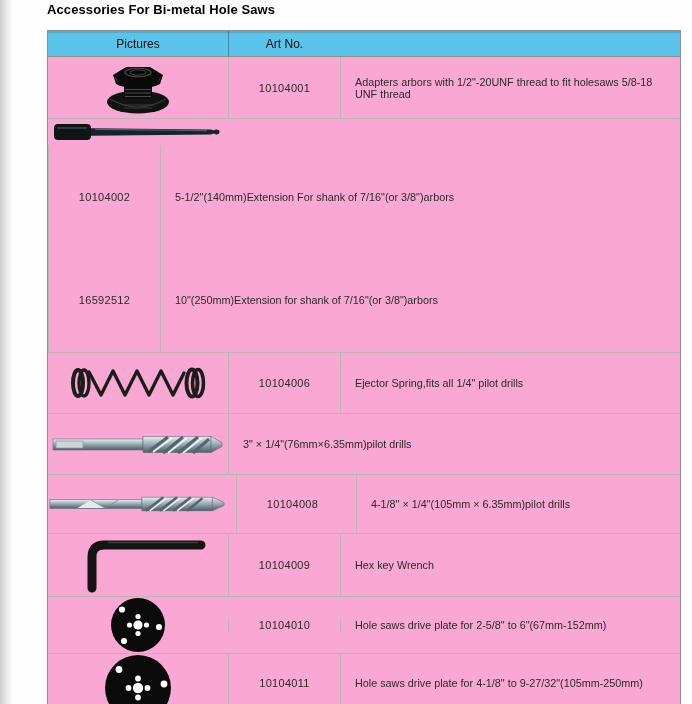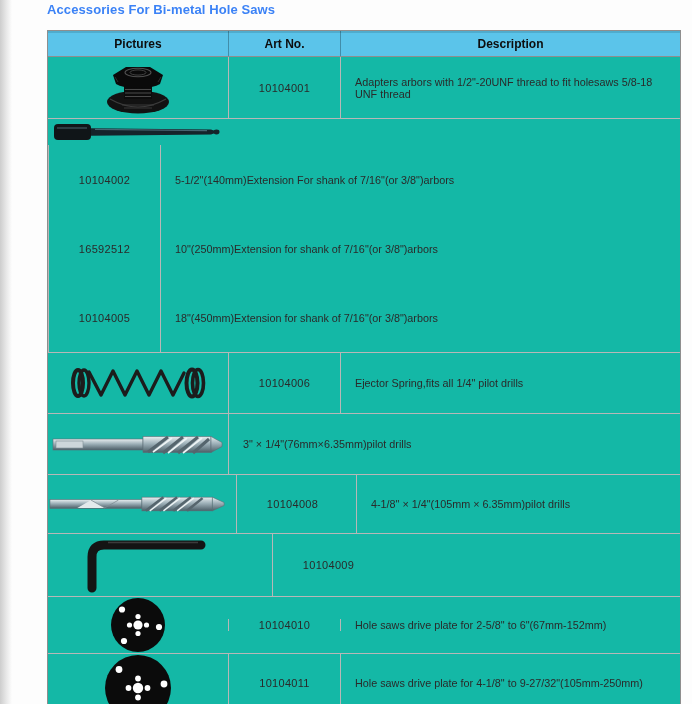--- a/index.html
+++ b/index.html
@@ -1,55 +1,54 @@
 <!DOCTYPE html>
 <html><head>
 <meta charset="utf-8">
 <style>
   html,body{margin:0;padding:0;background:#fff;}
   .page{position:relative;width:692px;height:704px;overflow:hidden;background:#fdfdfd;
         font-family:"Liberation Sans", sans-serif;color:#1c1c1c;}
   .scan-edge{position:absolute;left:0;top:0;bottom:0;width:12px;
              background:linear-gradient(90deg,#cdcdcd 0%,#e9e9e9 55%,#fdfdfd 100%);}
-  .title{position:absolute;left:47px;top:2px;font-size:13px;font-weight:bold;color:#3b82f6;
+  .title{position:absolute;left:47px;top:2px;font-size:13px;font-weight:bold;color:#000000;
          letter-spacing:.1px;}
   .catalog{position:absolute;left:47px;top:30px;width:634px;border:1px solid #8e8e8e;border-bottom:none;
            background:#fff;box-sizing:border-box;}
   .hrow{display:flex;height:25px;background:#5bc4ea;border-bottom:1px solid #8e8e8e;
         box-shadow:inset 0 2px 0 rgba(0,0,0,.12);}
-  .hcell{display:flex;align-items:center;justify-content:center;font-size:12px;font-weight:bold;color:#0d0d0d;}
+  .hcell{display:flex;align-items:center;justify-content:center;font-size:12px;font-weight:normal;color:#0d0d0d;}
   .col-pic{width:180px;box-sizing:border-box;}
   .col-art{width:112px;box-sizing:border-box;}
   .col-desc{flex:1;box-sizing:border-box;}
   .hcell.col-art,.hcell.col-desc{border-left:1px solid rgba(0,0,0,.28);}
-  .row{display:flex;border-bottom:1px solid #b7b7b7;box-sizing:border-box;background:#14b8a6;}
+  .row{display:flex;border-bottom:1px solid #b7b7b7;box-sizing:border-box;background:#f9a8d4;}
   .pic-cell{width:180px;display:flex;align-items:center;justify-content:center;box-sizing:border-box;}
   .art-cell{width:112px;border-left:1px solid #b7b7b7;display:flex;align-items:center;justify-content:center;
             font-size:11px;color:#2a2a2a;box-sizing:border-box;letter-spacing:.3px;}
   .desc-cell{flex:1;border-left:1px solid #b7b7b7;display:flex;align-items:center;
              padding-left:14px;padding-right:10px;font-size:10.8px;color:#2a2a2a;box-sizing:border-box;}
   .group-right{flex:1;display:flex;flex-direction:column;}
   .sub-row{flex:1;display:flex;}
   .sub-row .art-cell,.sub-row .desc-cell{height:100%;}
   .h62{height:62px;} .h234{height:234px;flex-direction:column;} .h61{height:61px;justify-content:flex-end;} .h59{height:59px;gap:8px;}
-  .h63{height:63px;gap:44px;} .h57{height:57px;align-items:center;} .h58{height:58px;}
+  .h63{height:63px;} .h57{height:57px;align-items:center;} .h58{height:58px;}
 </style>
 </head>
 <body>
 
 <div class="page">
   <div class="scan-edge"></div>
   <div class="title">Accessories For Bi-metal Hole Saws</div>
 
   <div class="catalog">
 
     <div class="hrow">
       <div class="hcell col-pic">Pictures</div>
       <div class="hcell col-art">Art No.</div>
-      <div class="hcell col-desc">Description</div>
     </div>
 
     <div class="row h62">
       <div class="pic-cell">
         <svg width="84" height="54" viewBox="0 0 84 54">
           <ellipse cx="42" cy="41" rx="31" ry="11.5" fill="#121212"></ellipse>
           <path d="M14,38 q28,16 56,0" stroke="#3c3c3c" stroke-width="1.2" fill="none"></path>
           <path d="M26,44 h32 M28,47 h28" stroke="#383838" stroke-width="1" fill="none"></path>
           <rect x="28" y="22" width="28" height="16" fill="#0c0c0c"></rect>
           <path d="M29,25 h26 M29,28.5 h26 M29,32 h26 M29,35.5 h26" stroke="#4a4a4a" stroke-width="1.1"></path>
@@ -74,24 +73,20 @@
         </svg>
       </div>
       <div class="group-right">
         <div class="sub-row">
           <div class="art-cell">10104002</div>
           <div class="desc-cell">5-1/2"(140mm)Extension For shank of 7/16"(or 3/8")arbors</div>
         </div>
         <div class="sub-row">
           <div class="art-cell">16592512</div>
           <div class="desc-cell">10"(250mm)Extension for shank of 7/16"(or 3/8")arbors</div>
-        </div>
-        <div class="sub-row">
-          <div class="art-cell">10104005</div>
-          <div class="desc-cell">18"(450mm)Extension for shank of 7/16"(or 3/8")arbors</div>
         </div>
       </div>
     </div>
 
     <div class="row h61">
       <div class="pic-cell">
         <svg width="150" height="46" viewBox="0 0 150 46">
           <g stroke="#1c1c1c" fill="none" stroke-linecap="round">
             <ellipse cx="15" cy="23" rx="5" ry="13" stroke-width="4"></ellipse>
             <ellipse cx="21" cy="23" rx="5" ry="13" stroke-width="3.4"></ellipse>
@@ -168,20 +163,21 @@
     </div>
 
     <div class="row h63">
       <div class="pic-cell">
         <svg width="140" height="58" viewBox="0 0 140 58">
           <path d="M133,9 L36,9 Q24,9 24,21 L24,52" fill="none" stroke="#141414" stroke-width="9" stroke-linecap="round"></path>
           <path d="M130,6.5 L40,6.5" stroke="#3c3c3c" stroke-width="1.4"></path>
         </svg>
       </div>
       <div class="art-cell">10104009</div>
+      <div class="desc-cell">Hex key Wrench</div>
     </div>
 
     <div class="row h57">
       <div class="pic-cell">
         <svg width="72" height="56" viewBox="0 0 72 56">
           <circle cx="36" cy="28" r="27" fill="#0b0b0b"></circle>
           <circle cx="36" cy="28" r="4.6" fill="#fff"></circle>
           <circle cx="36" cy="19.5" r="2.6" fill="#fff"></circle>
           <circle cx="36" cy="36.5" r="2.6" fill="#fff"></circle>
           <circle cx="27.5" cy="28" r="2.6" fill="#fff"></circle>

